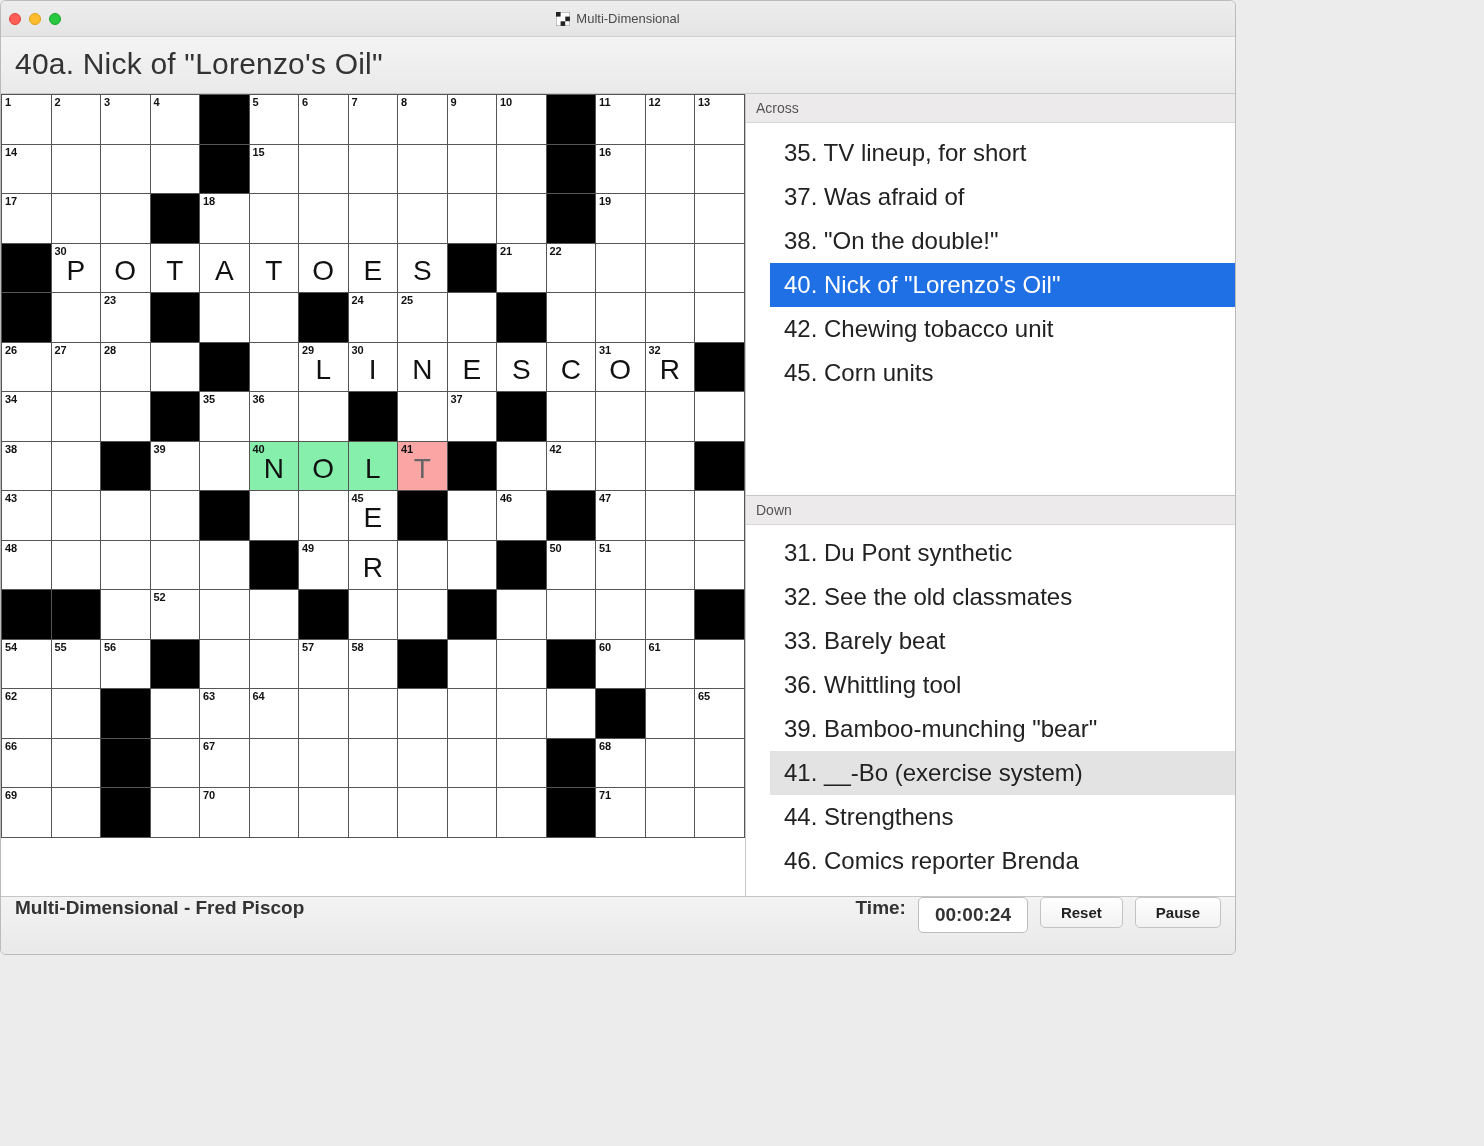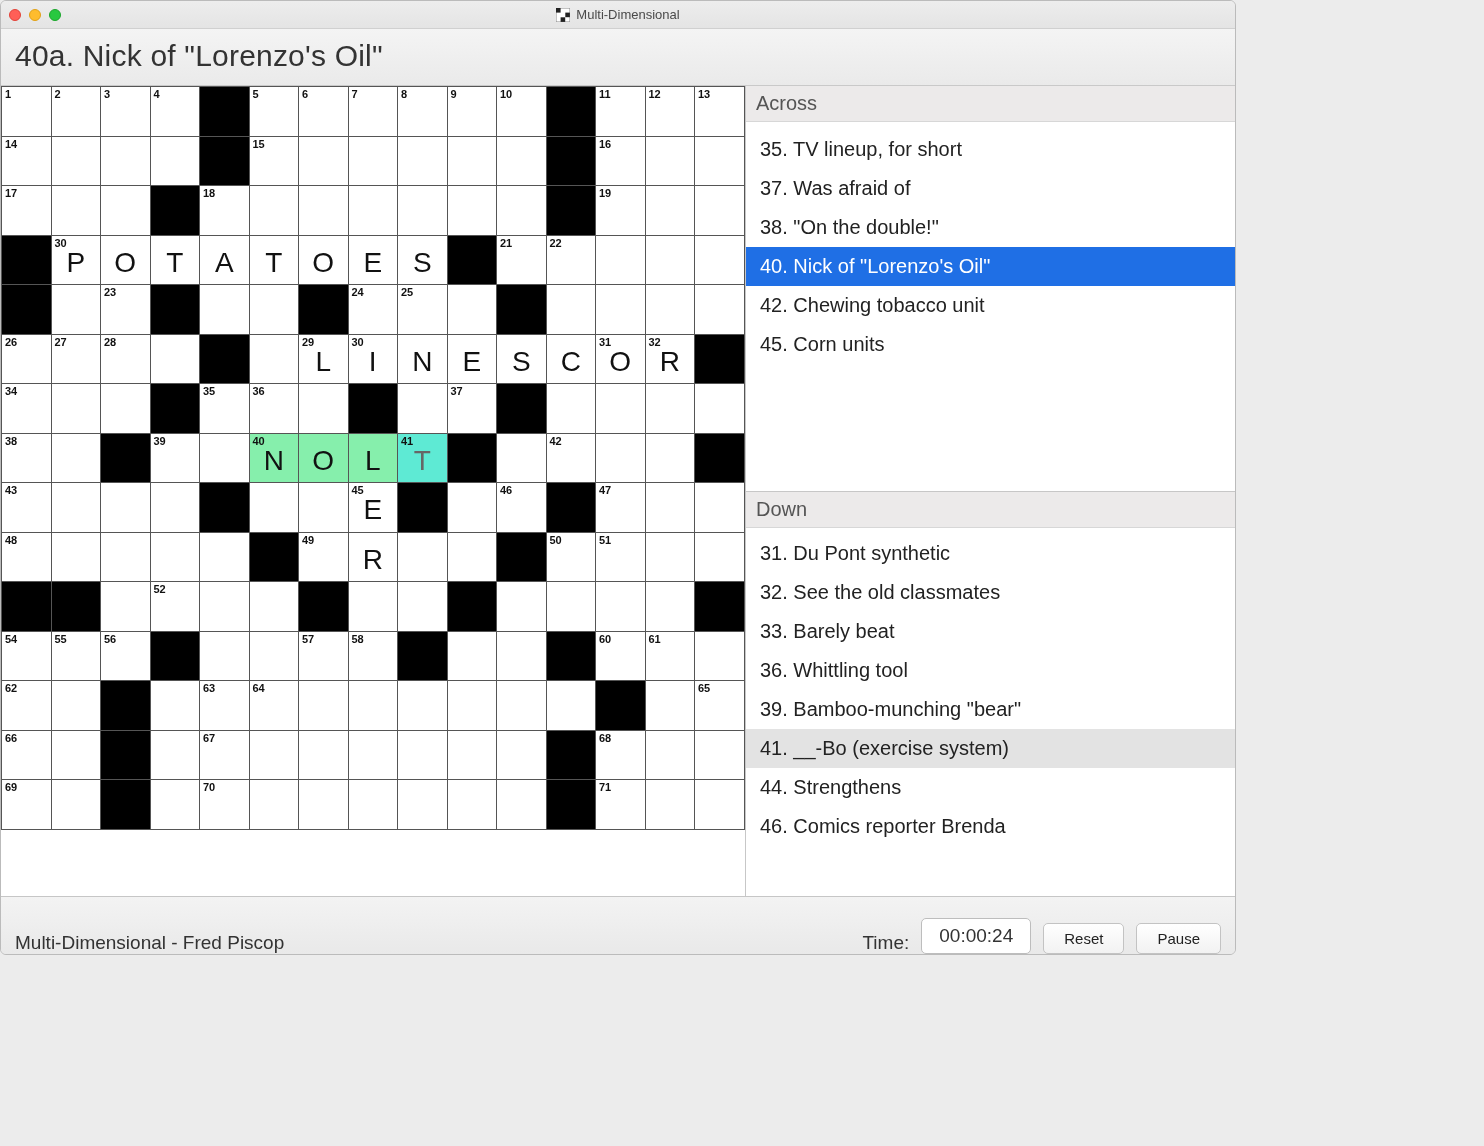--- a/index.html
+++ b/index.html
@@ -9,21 +9,21 @@
     background: #ececec;
     width: 1236px;
     height: 955px;
     overflow: hidden;
     border: 1px solid #bbb;
     border-radius: 6px;
     display: flex;
     flex-direction: column;
   }
   .titlebar {
-    height: 28px;
+    height: 36px;
     background: linear-gradient(#ededed,#e4e4e4);
     display: flex;
     align-items: center;
     padding: 0 8px;
     border-bottom: 1px solid #d0d0d0;
     position: relative;
   }
   .traffic { display: flex; gap: 8px; }
   .tl { width: 12px; height: 12px; border-radius: 50%; }
   .tl.red { background:#ff5f57; border:0.5px solid #e24238;}
@@ -69,63 +69,65 @@
     position:absolute; top:1px; left:3px;
     font-size:11px; font-weight:600; color:#111;
   }
   .cell .letter {
     position:absolute; inset:0;
     display:flex; align-items:center; justify-content:center;
     font-size:28px; color:#111; font-weight:400;
     padding-top:6px;
   }
   .cell.hl { background:#86efac; }
-  .cell.cursor { background:#5eead4;text-decoration:underline; }
+  .cell.cursor { background:#fca5a5;text-decoration:underline; }
   .cell.cursor .letter { color:#666; }
   .clue-panels {
     flex:1;
     display:flex;
     flex-direction:column;
     min-width:0;
     border-left:1px solid #c7c7c7;
     background:#fff;
   }
   .panel {
     flex:1 1 50%;
     display:flex; flex-direction:column;
     min-height:0;
   }
   .panel + .panel { border-top:1px solid #c7c7c7; }
   .panel-header {
     background:#eceaea;
-    font-size:20px; color:#555;
+    font-size:14px; color:#555;
     padding:6px 10px 6px;
     border-bottom:1px solid #d7d7d7;
   }
   .panel-list {
     overflow:hidden;
     flex:1;
   }
   .clue {
-    font-size:20px; color:#222;
+    font-size:24px; color:#222;
     padding:8px 14px;
     white-space:nowrap; overflow:hidden; text-overflow:ellipsis;
     cursor:default;
+    margin-left:24px;
   }
   .clue.selected { background:#1f6fe5; color:#fff; }
   .clue.related { background:#e3e3e3; }
   .clue.faded { color:#666; }
   .statusbar {
     height:58px;
     background:linear-gradient(#f3f3f3,#e9e9e9);
     border-top:1px solid #c6c6c6;
-    display:flex; align-items:flex-end;
+    display:flex; align-items:flex-start;
     padding:0 14px;
     font-size:19px; color:#333;
     gap:12px;
+    font-weight:bold;
   }
   .statusbar .spacer { flex:1; }
   .time-box {
     background:#fff; border:1px solid #bdbdbd; border-radius:5px;
     padding:6px 14px; font-variant-numeric: tabular-nums;
     font-size:19px; min-width:110px; text-align:center;
   }
   .btn {
     background:linear-gradient(#fff,#f2f2f2);
     border:1px solid #c3c3c3; border-radius:5px;

